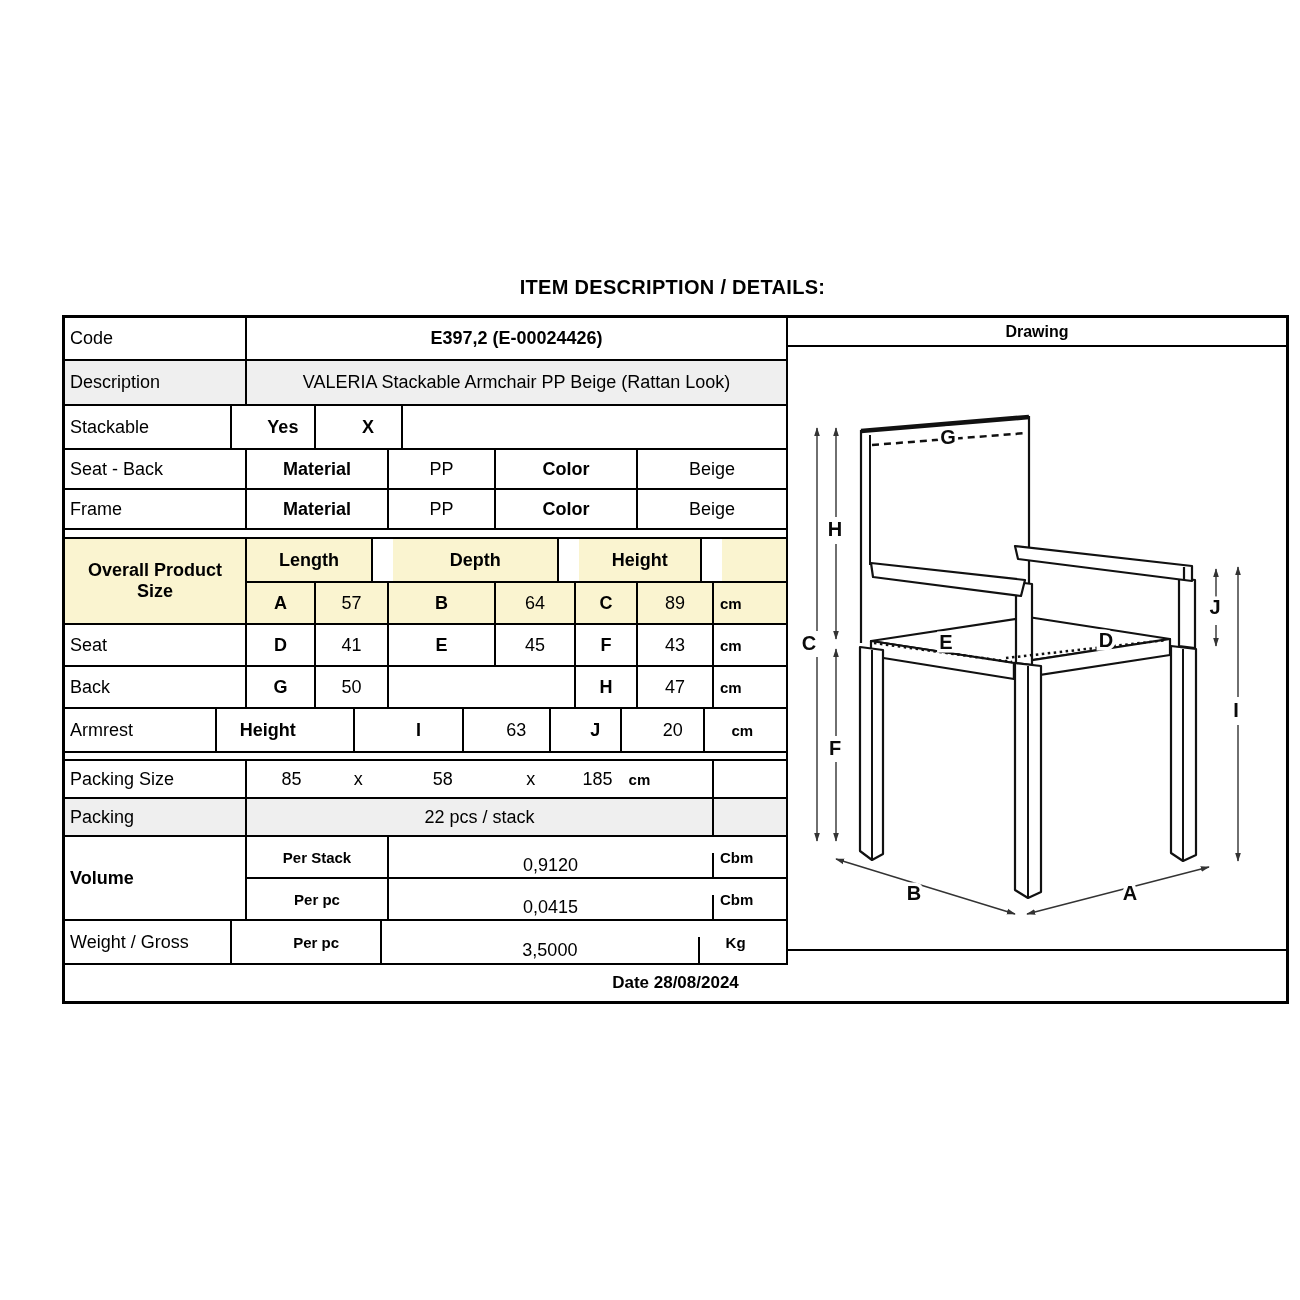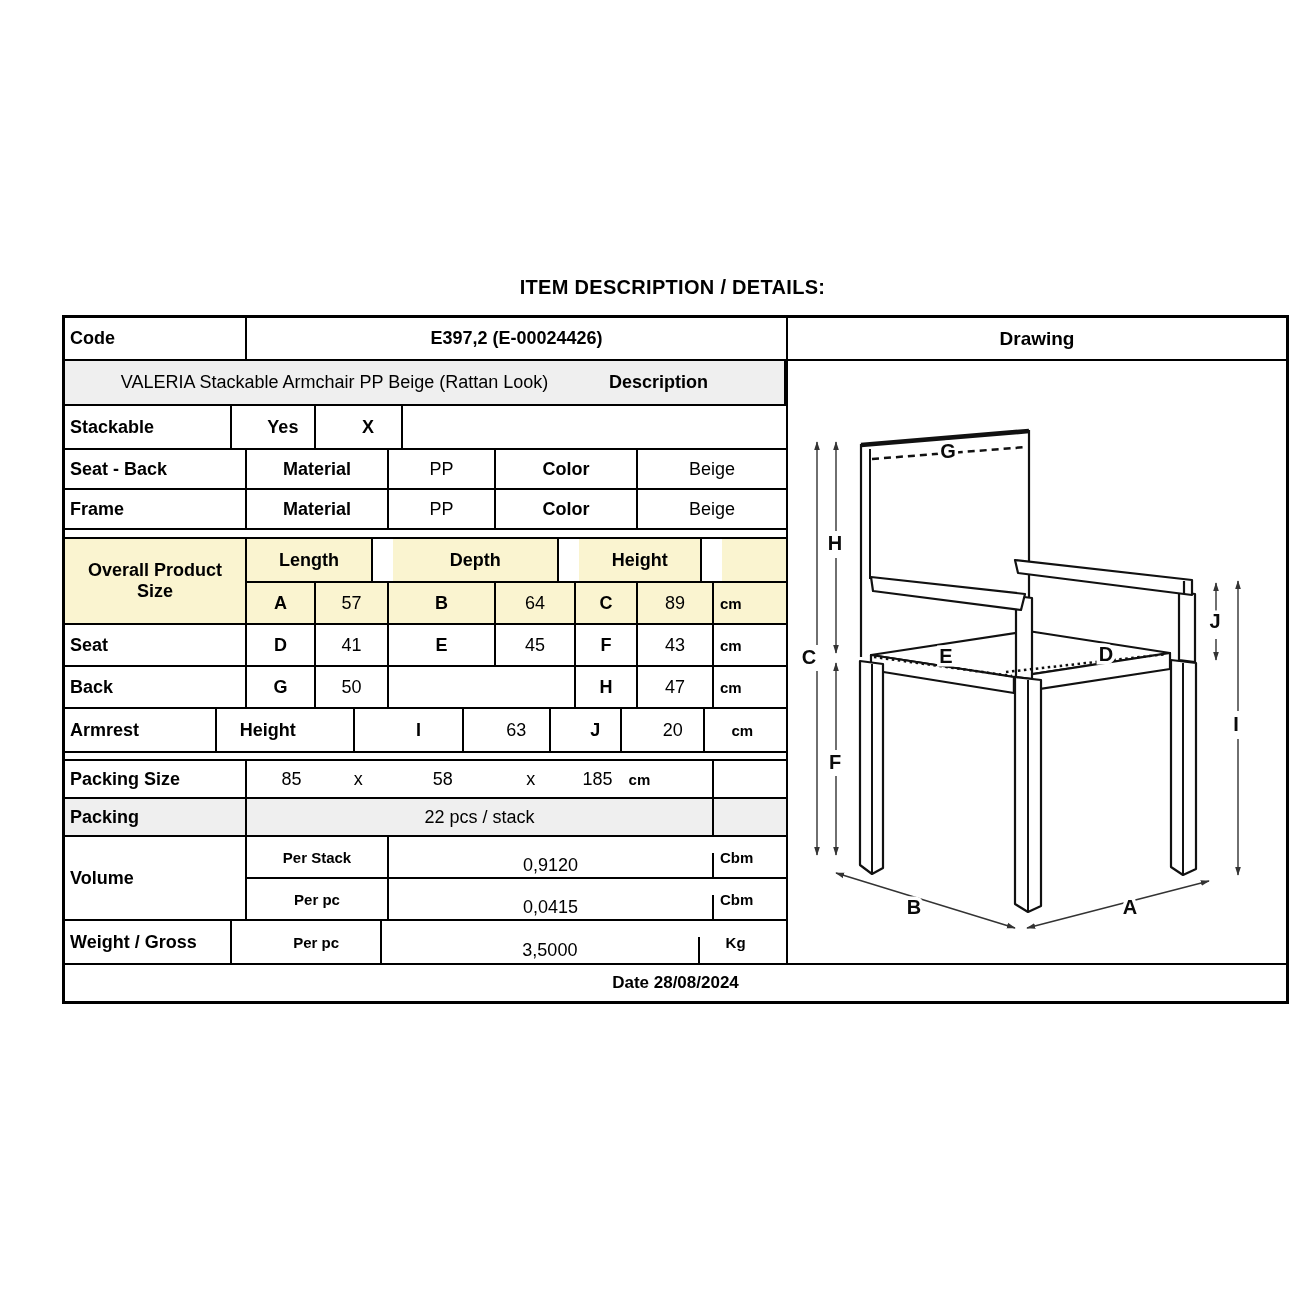--- a/index.html
+++ b/index.html
@@ -5,42 +5,42 @@
   html,body{margin:0;padding:0;background:#fff;}
   body{width:1300px;height:1300px;position:relative;font-family:"Liberation Sans","DejaVu Sans",sans-serif;color:#000;}
   .title{position:absolute;left:62px;top:276px;width:1221px;text-align:center;font-size:20px;font-weight:bold;letter-spacing:.3px;}
   .sheet{position:absolute;left:62px;top:315px;width:1221px;height:683px;border:3px solid #000;box-sizing:content-box;background:#fff;}
   .main{display:flex;height:647px;}
   .left-pane{width:723px;border-right:2px solid #000;box-sizing:border-box;display:flex;flex-direction:column;}
   .right-pane{flex:1;display:flex;flex-direction:column;}
   .row{display:flex;border-bottom:2px solid #000;box-sizing:border-box;}
   .cell{border-right:2px solid #000;box-sizing:border-box;display:flex;align-items:center;justify-content:center;font-size:18px;overflow:hidden;white-space:nowrap;}
   .last{border-right:none !important;}
-  .lab{justify-content:flex-start;padding-left:5px;font-weight:bold;}
+  .lab{justify-content:flex-start;padding-left:5px;font-weight:normal;}
   .bold{font-weight:bold;}
   .sm{font-size:15px;font-weight:bold;}
   .unit{justify-content:flex-start;padding-left:6px;font-weight:bold;font-size:15px;}
   .gray{background:#efefef;}
   .yellow{background:#faf4d0;}
   .c0{width:182px;}.c1{width:69px;}.c2{width:73px;}.c3{width:107px;}.c4{width:80px;}
   .c5{width:62px;}.c6{width:76px;}.c7{width:72px;}
   .w142{width:142px;}.w187{width:187px;}.w138{width:138px;}.w148{width:148px;}
   .w397{width:397px;}.w539{width:539px;}.w467{width:467px;}.w325{width:325px;margin-top:16px;}
   .h43{height:43px;}.h45{height:45px;}.h44{height:44px;gap:20px;}.h40{height:40px;}
   .h42{height:42px;}.h38{height:38px;}
   .sp9{height:9px;border-bottom:2px solid #000;box-sizing:border-box;}
   .sp8{height:8px;border-bottom:2px solid #000;box-sizing:border-box;}
   .vblock{display:flex;}
   .vlabel{box-sizing:border-box;border-right:2px solid #000;border-bottom:2px solid #000;display:flex;align-items:center;font-weight:bold;font-size:18px;padding-left:5px;}
   .vcol{display:flex;flex-direction:column;width:539px;}
   .ylabel{flex-direction:column;justify-content:center;line-height:21px;font-weight:bold;text-align:center;padding-left:0;}
   .pk{display:flex;align-items:stretch;justify-content:flex-start;padding:12px;}
   .pk span{display:flex;align-items:center;justify-content:center;font-size:18px;}
   .pk .punit{justify-content:flex-start;padding-left:2px;font-weight:bold;font-size:15px;}
-  .draw-head{height:43px;border-bottom:2px solid #000;box-sizing:border-box;display:flex;align-items:center;justify-content:center;font-weight:bold;font-size:19px;}
+  .draw-head{height:29px;border-bottom:2px solid #000;box-sizing:border-box;display:flex;align-items:center;justify-content:center;font-weight:bold;font-size:16px;}
   .draw-area{height:604px;box-sizing:border-box;border-bottom:2px solid #000;}
   .date-row{height:36px;display:flex;align-items:center;justify-content:center;font-weight:bold;font-size:17px;}
   svg .face{fill:#fff;stroke:#111;stroke-width:2.2;stroke-linejoin:round;}
   svg .ln{stroke:#111;stroke-width:2.2;fill:none;}
   svg .thick{stroke:#111;stroke-width:4.6;fill:none;}
   svg .mid{stroke:#111;stroke-width:2;fill:none;}
   svg .dim{stroke:#333;stroke-width:1.4;fill:none;}
   svg .gdash{stroke:#111;stroke-width:2.5;stroke-dasharray:7 5;fill:none;}
   svg .ddot{stroke:#111;stroke-width:2.5;stroke-dasharray:2.5 3.5;fill:none;}
   svg text.dl{font-family:"Liberation Sans","DejaVu Sans",sans-serif;font-size:20px;font-weight:bold;fill:#0a0a0a;text-anchor:middle;paint-order:stroke;stroke:#fff;stroke-width:7;}
@@ -54,22 +54,22 @@
   <div class="main">
 
     <div class="left-pane">
 
       <div class="row h43">
         <div class="cell c0 lab">Code</div>
         <div class="cell w539 bold last">E397,2 (E-00024426)</div>
       </div>
 
       <div class="row h45 gray">
+        <div class="cell c0 lab gray">Description</div>
         <div class="cell w539 last gray">VALERIA Stackable Armchair PP Beige (Rattan Look)</div>
-        <div class="cell c0 lab gray">Description</div>
       </div>
 
       <div class="row h44">
         <div class="cell c0 lab">Stackable</div>
         <div class="cell c1 bold">Yes</div>
         <div class="cell c2 bold">X</div>
         <div class="cell w397 last"></div>
       </div>
 
       <div class="row h40">

